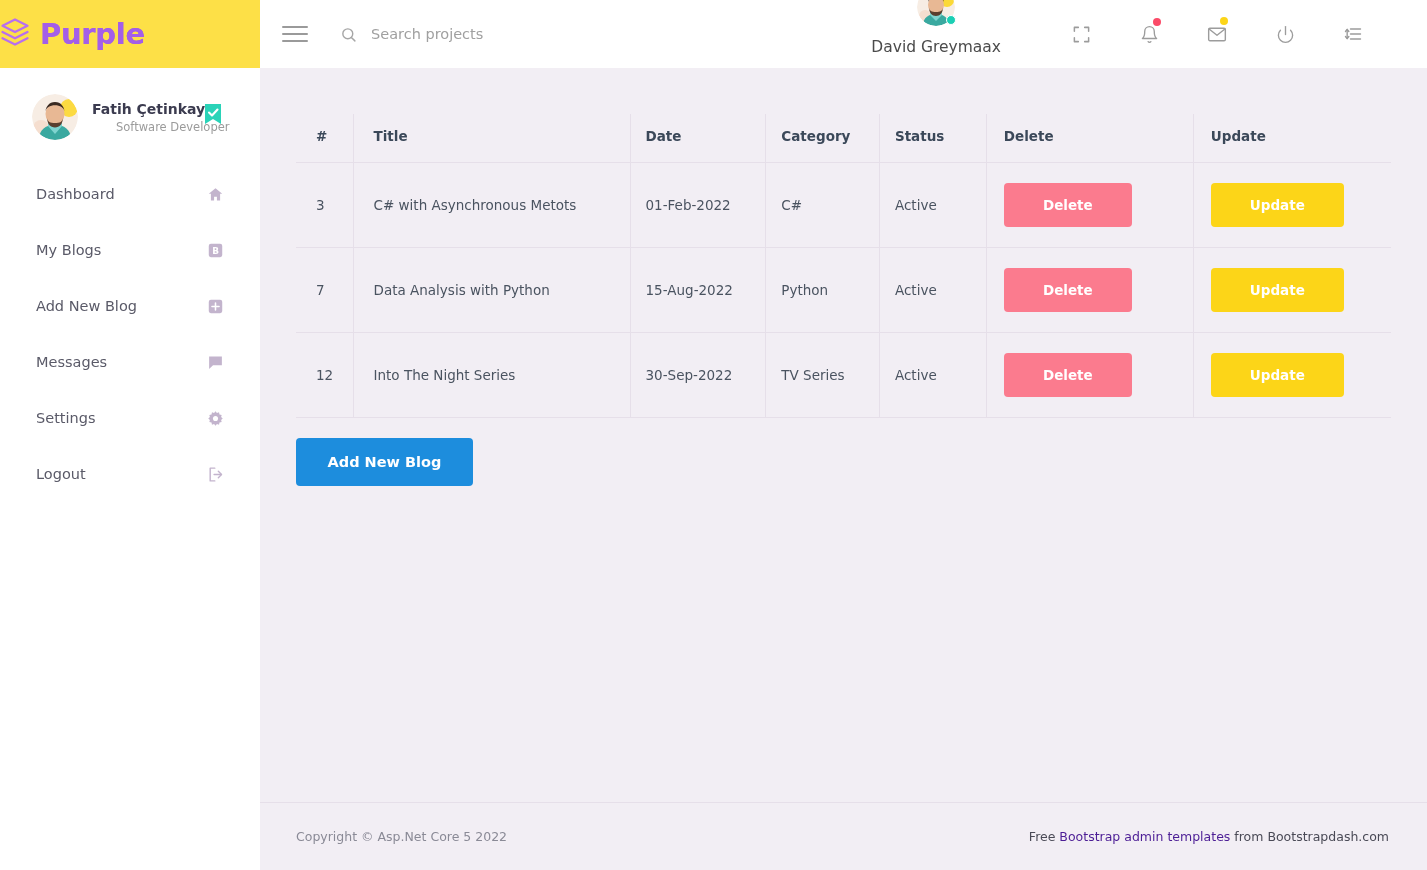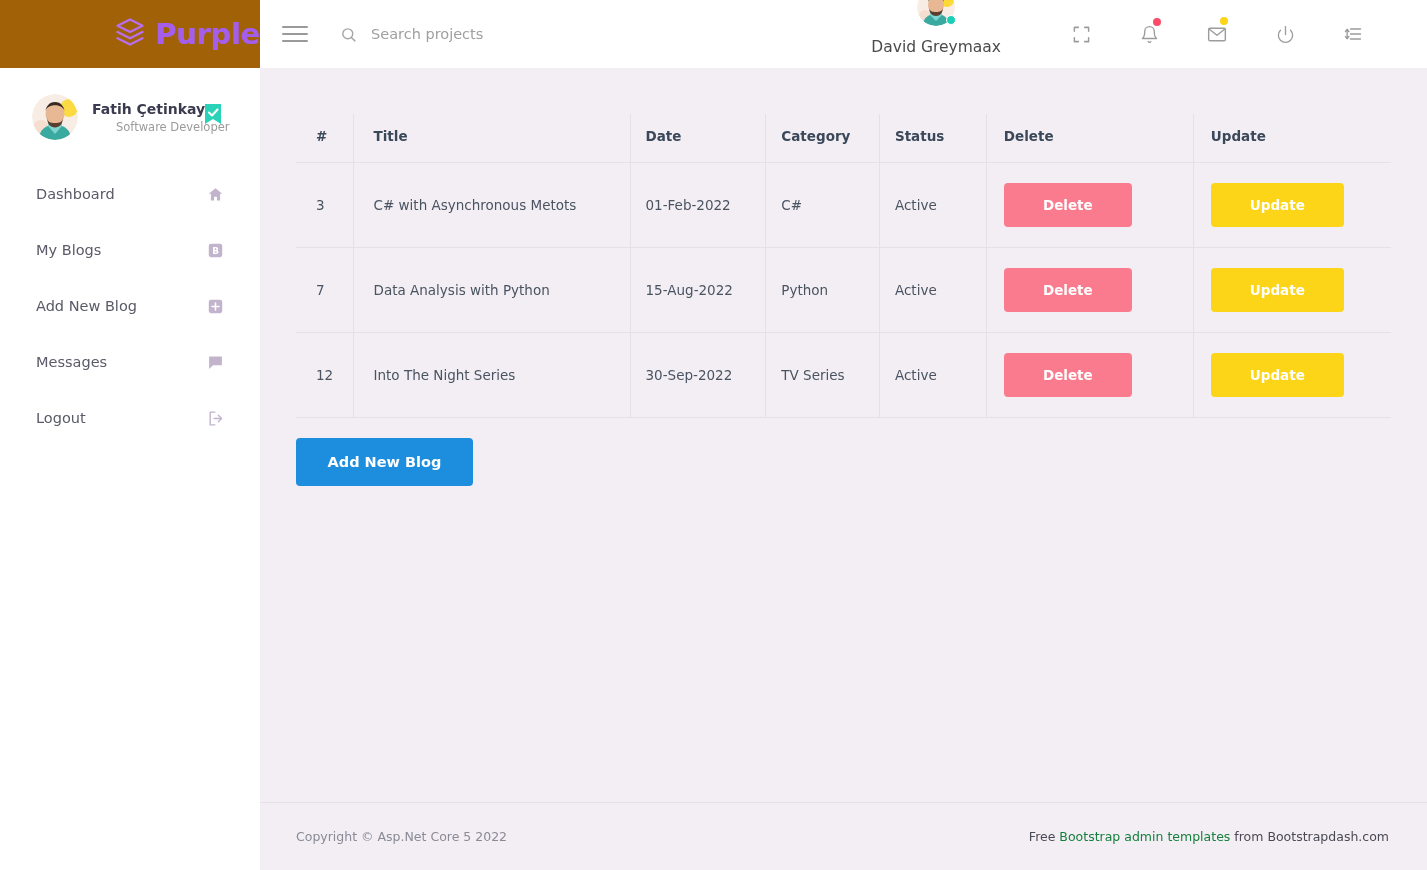--- a/index.html
+++ b/index.html
@@ -19,23 +19,23 @@
     display: flex;
     align-items: center;
     background: #ffffff;
     flex: 0 0 68px;
   }
   .brand-zone {
     width: 260px;
     height: 68px;
     display: flex;
     align-items: center;
-    justify-content: flex-end;
+    justify-content: flex-start;
     gap: 10px;
-    background: #a16207;
+    background: #fde047;
   }
   .brand-logo { display: block; }
   .brand-text {
     font-size: 29px;
     font-weight: bold;
     letter-spacing: -0.3px;
     background: linear-gradient(90deg, #b86ef0 0%, #9b58e8 60%, #8b4ae2 100%);
     -webkit-background-clip: text;
     background-clip: text;
     color: #a45ee8;
@@ -167,21 +167,21 @@
     padding: 16px 0; width: 177px; margin-top: 20px;
   }
 
   .footer {
     height: 68px; flex: 0 0 68px;
     border-top: 1px solid #e6dfe9;
     display: flex; align-items: center; justify-content: space-between;
     padding: 0 38px 0 36px;
     font-size: 12.5px; color: #8a8a96;
   }
-  .footer a { color: #15803d; text-decoration: none; }
+  .footer a { color: #4c1d95; text-decoration: none; }
   .footer .right { color: #4a4a56; }
 </style>
 </head>
 <body>
 
 <div class="app">
 
   <div class="navbar">
 
     <div class="brand-zone">
@@ -364,20 +364,29 @@
         <div class="menu-item">
           <span class="menu-label">Messages</span>
           <span class="menu-icon">
             <svg width="17" height="17" viewBox="0 0 24 24" fill="currentColor">
               <path d="M3 3.5 H21 V16 H8.5 L3 21 Z"></path>
             </svg>
           </span>
         </div>
 
 
+        <div class="menu-item">
+          <span class="menu-label">Settings</span>
+          <span class="menu-icon">
+            <svg width="17" height="17" viewBox="0 0 24 24" fill="currentColor">
+              <path d="M12 1.8 L14 4.1 L17 3.3 L17.6 6.4 L20.7 7 L19.9 10 L22.2 12 L19.9 14 L20.7 17 L17.6 17.6 L17 20.7 L14 19.9 L12 22.2 L10 19.9 L7 20.7 L6.4 17.6 L3.3 17 L4.1 14 L1.8 12 L4.1 10 L3.3 7 L6.4 6.4 L7 3.3 L10 4.1 Z"></path>
+              <circle cx="12" cy="12" r="3.6" fill="#ffffff"></circle>
+            </svg>
+          </span>
+        </div>
 
         <div class="menu-item">
           <span class="menu-label">Logout</span>
           <span class="menu-icon">
             <svg width="17" height="17" viewBox="0 0 24 24" fill="none" stroke="currentColor" stroke-width="2" stroke-linecap="round" stroke-linejoin="round">
               <path d="M11 3 H4.5 V21 H11"></path>
                 <polyline points="16 7.5 20.5 12 16 16.5"></polyline>
                 <line x1="20" y1="12" x2="10" y2="12"></line>
             </svg>
           </span>

